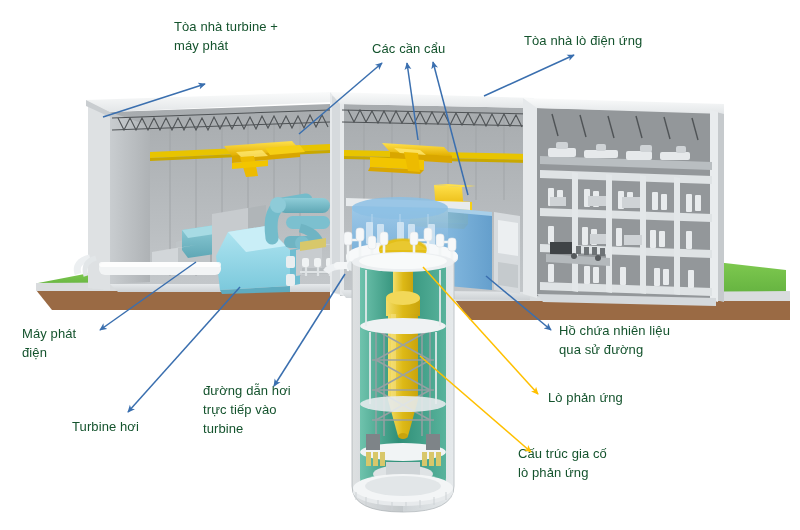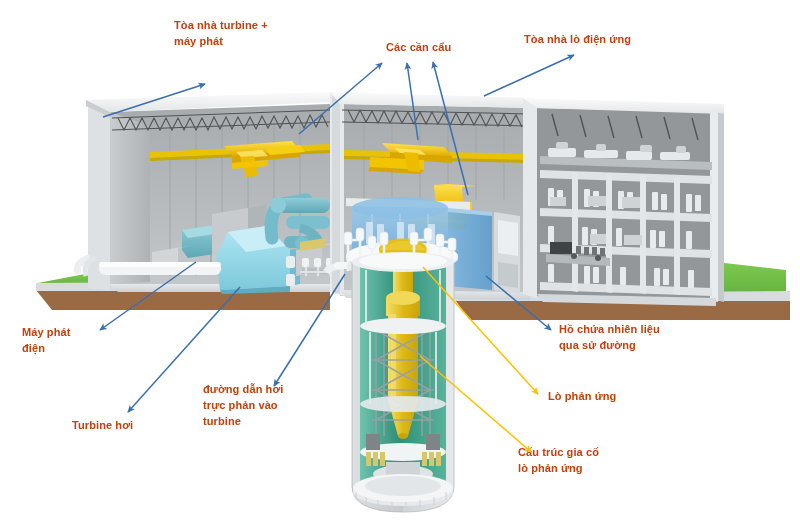--- a/index.html
+++ b/index.html
@@ -4,26 +4,25 @@
 <style>
   * { margin:0; padding:0; box-sizing:border-box; }
   html,body { width:800px; height:530px; background:#ffffff; overflow:hidden; }
   body { font-family:"Liberation Sans", sans-serif; color:#1a1a1a; }
 
   #stage { position:relative; width:800px; height:530px; background:#fff; }
 
   
   .label {
     position:absolute;
-    font-size:11px;
+    font-size:13px;
     line-height:1.45;
-    color:#c2410c;
+    color:#14532d;
     white-space:pre-line;
     letter-spacing:.1px;
-    font-weight:bold;
   }
 
   
   svg.overlay { position:absolute; left:0; top:0; width:800px; height:530px; overflow:visible; }
   svg.overlay.art  { z-index:2; }
   svg.overlay.arrows { z-index:6; }
   .lbl-layer { z-index:7; }
 </style>
 </head>
 <body>
@@ -570,31 +569,31 @@
       <line x1="538" y1="394" x2="423" y2="267" stroke="#FFC000" marker-start="url(#mYellow)"></line>
 
       <line x1="531" y1="452" x2="420" y2="356" stroke="#FFC000" marker-start="url(#mYellow)"></line>
     </g>
   </svg>
 
   <div class="lbl-layer">
     <div class="label" style="left:174px; top:18px; width:170px;">Tòa nhà turbine +
 máy phát</div>
 
-    <div class="label" style="left:386px; top:40px; width:130px;">Các cần cẩu</div>
+    <div class="label" style="left:372px; top:40px; width:130px;">Các cần cẩu</div>
 
     <div class="label" style="left:524px; top:32px; width:185px;">Tòa nhà lò điện ứng</div>
 
     <div class="label" style="left:22px; top:325px; width:110px;">Máy phát
 điện</div>
 
     <div class="label" style="left:72px; top:418px; width:120px;">Turbine hơi</div>
 
     <div class="label" style="left:203px; top:382px; width:135px;">đường dẫn hơi
-trực phản vào
+trực tiếp vào
 turbine</div>
 
     <div class="label" style="left:559px; top:322px; width:195px;">Hồ chứa nhiên liệu
 qua sử đường</div>
 
     <div class="label" style="left:548px; top:389px; width:140px;">Lò phản ứng</div>
 
     <div class="label" style="left:518px; top:445px; width:160px;">Cấu trúc gia cố
 lò phản ứng</div>
   </div>

